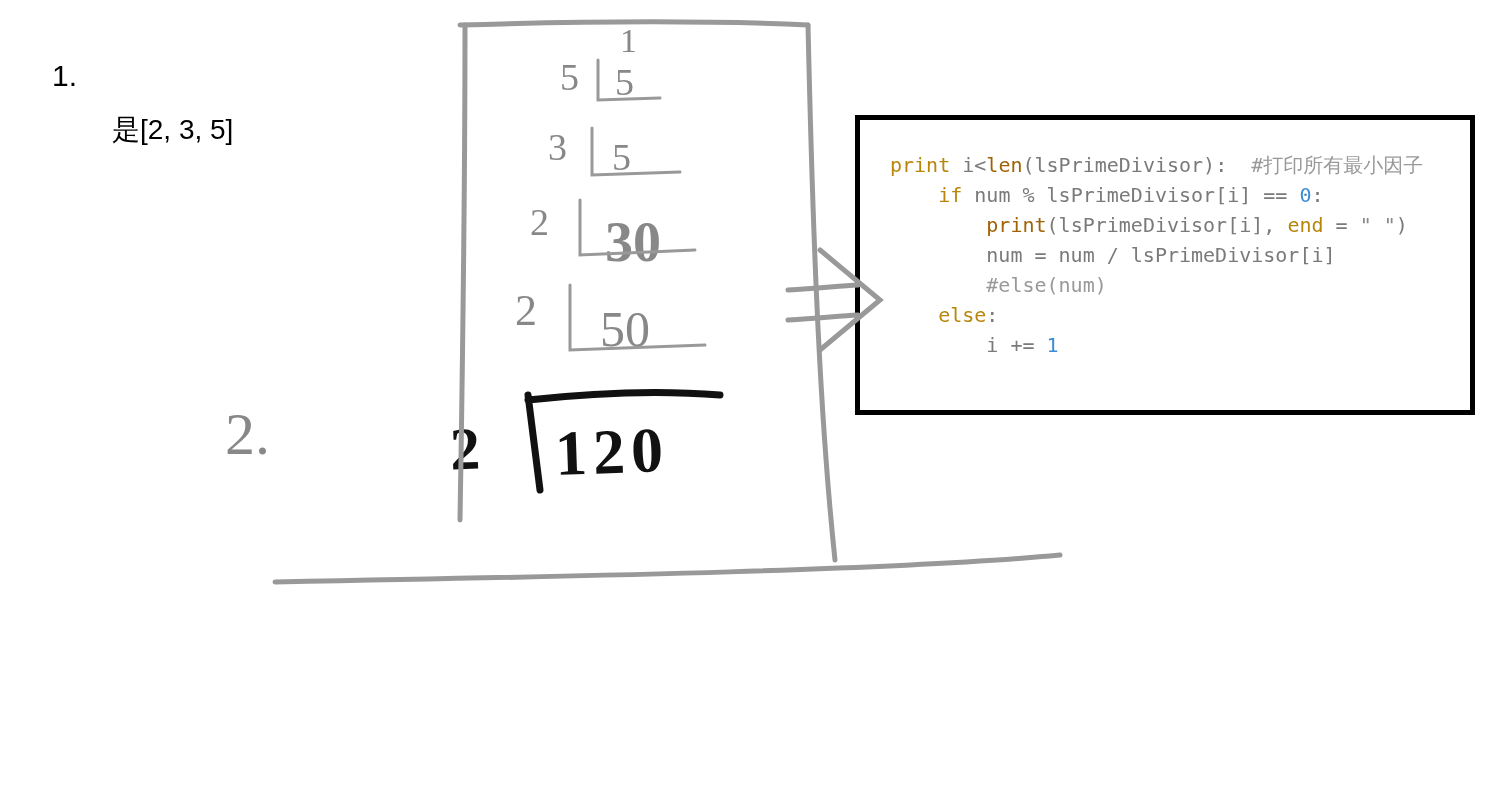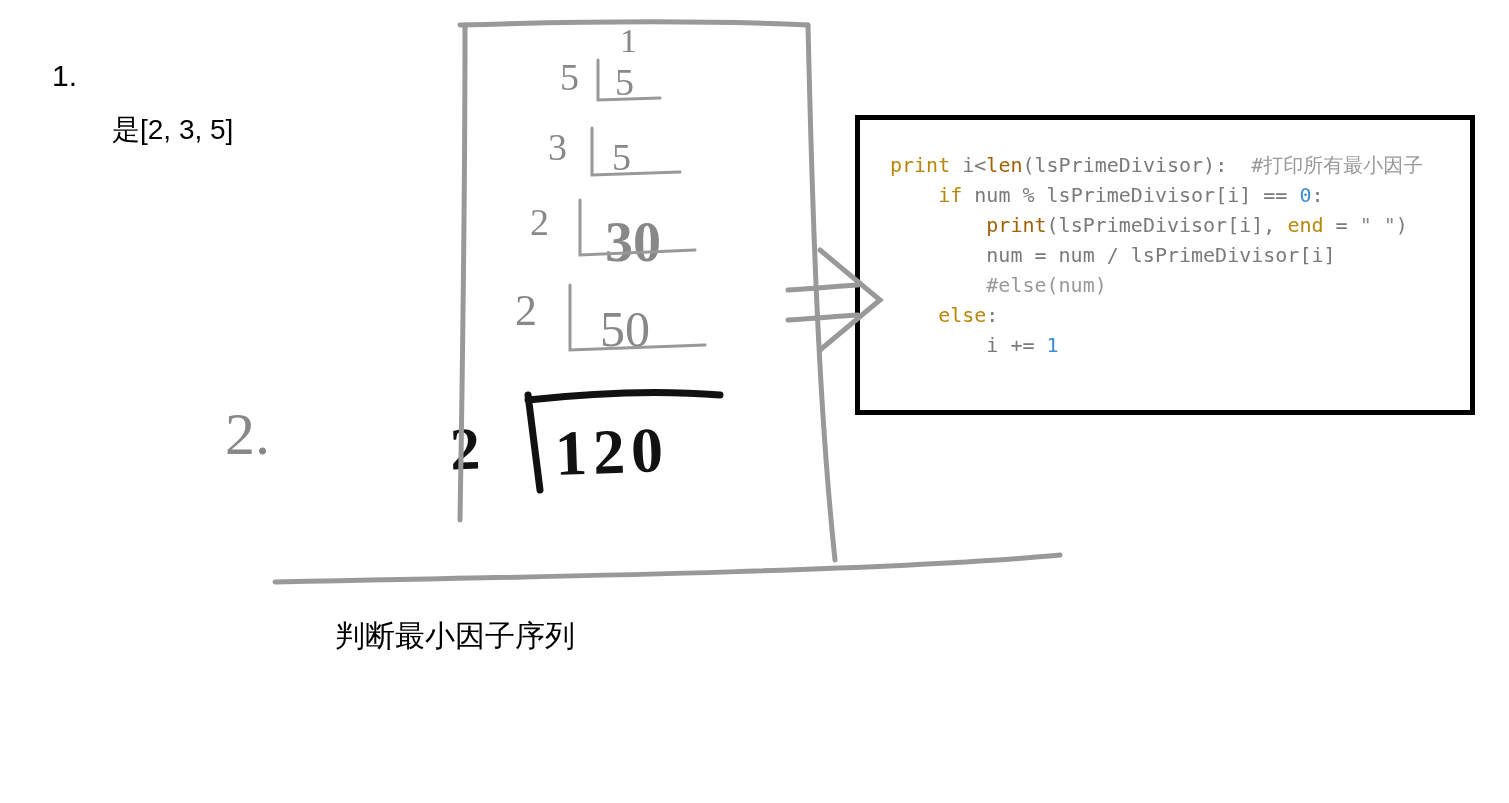--- a/index.html
+++ b/index.html
@@ -41,21 +41,20 @@
   <div class="hw-gray" style="left:605px;top:210px;font-size:56px;font-weight:bold;">30</div>
 
   <div class="hw-gray" style="left:515px;top:285px;font-size:44px;">2</div>
   <div class="hw-gray" style="left:600px;top:300px;font-size:50px;">50</div>
 
   <div class="hw-black" style="left:450px;top:415px;font-size:60px;transform:rotate(-2deg);">2</div>
   <div class="hw-black" style="left:555px;top:415px;font-size:64px;letter-spacing:6px;transform:rotate(-2deg);">120</div>
 
   <div class="hw-gray" style="left:225px;top:400px;font-size:60px;">2.</div>
 
-  <div class="txt" style="left:335px;top:615px;font-size:30px;">判断最小因子序列</div>
 
   <div class="codebox">
 <pre><span class="kw">print</span><span> i&lt;</span><span class="fn">len</span><span>(lsPrimeDivisor):  </span><span class="comment">#打印所有最小因子</span>
     <span class="kw">if</span><span> num % lsPrimeDivisor[i] == </span><span class="lit">0</span><span>:</span>
         <span class="fn">print</span><span>(lsPrimeDivisor[i], </span><span class="kw">end</span><span> = </span><span class="str">" "</span><span>)</span>
         <span>num = num / lsPrimeDivisor[i]</span>
         <span class="comment">#else(num)</span>
     <span class="kw">else</span><span>:</span>
         <span>i += </span><span class="lit">1</span></pre>
   </div>

